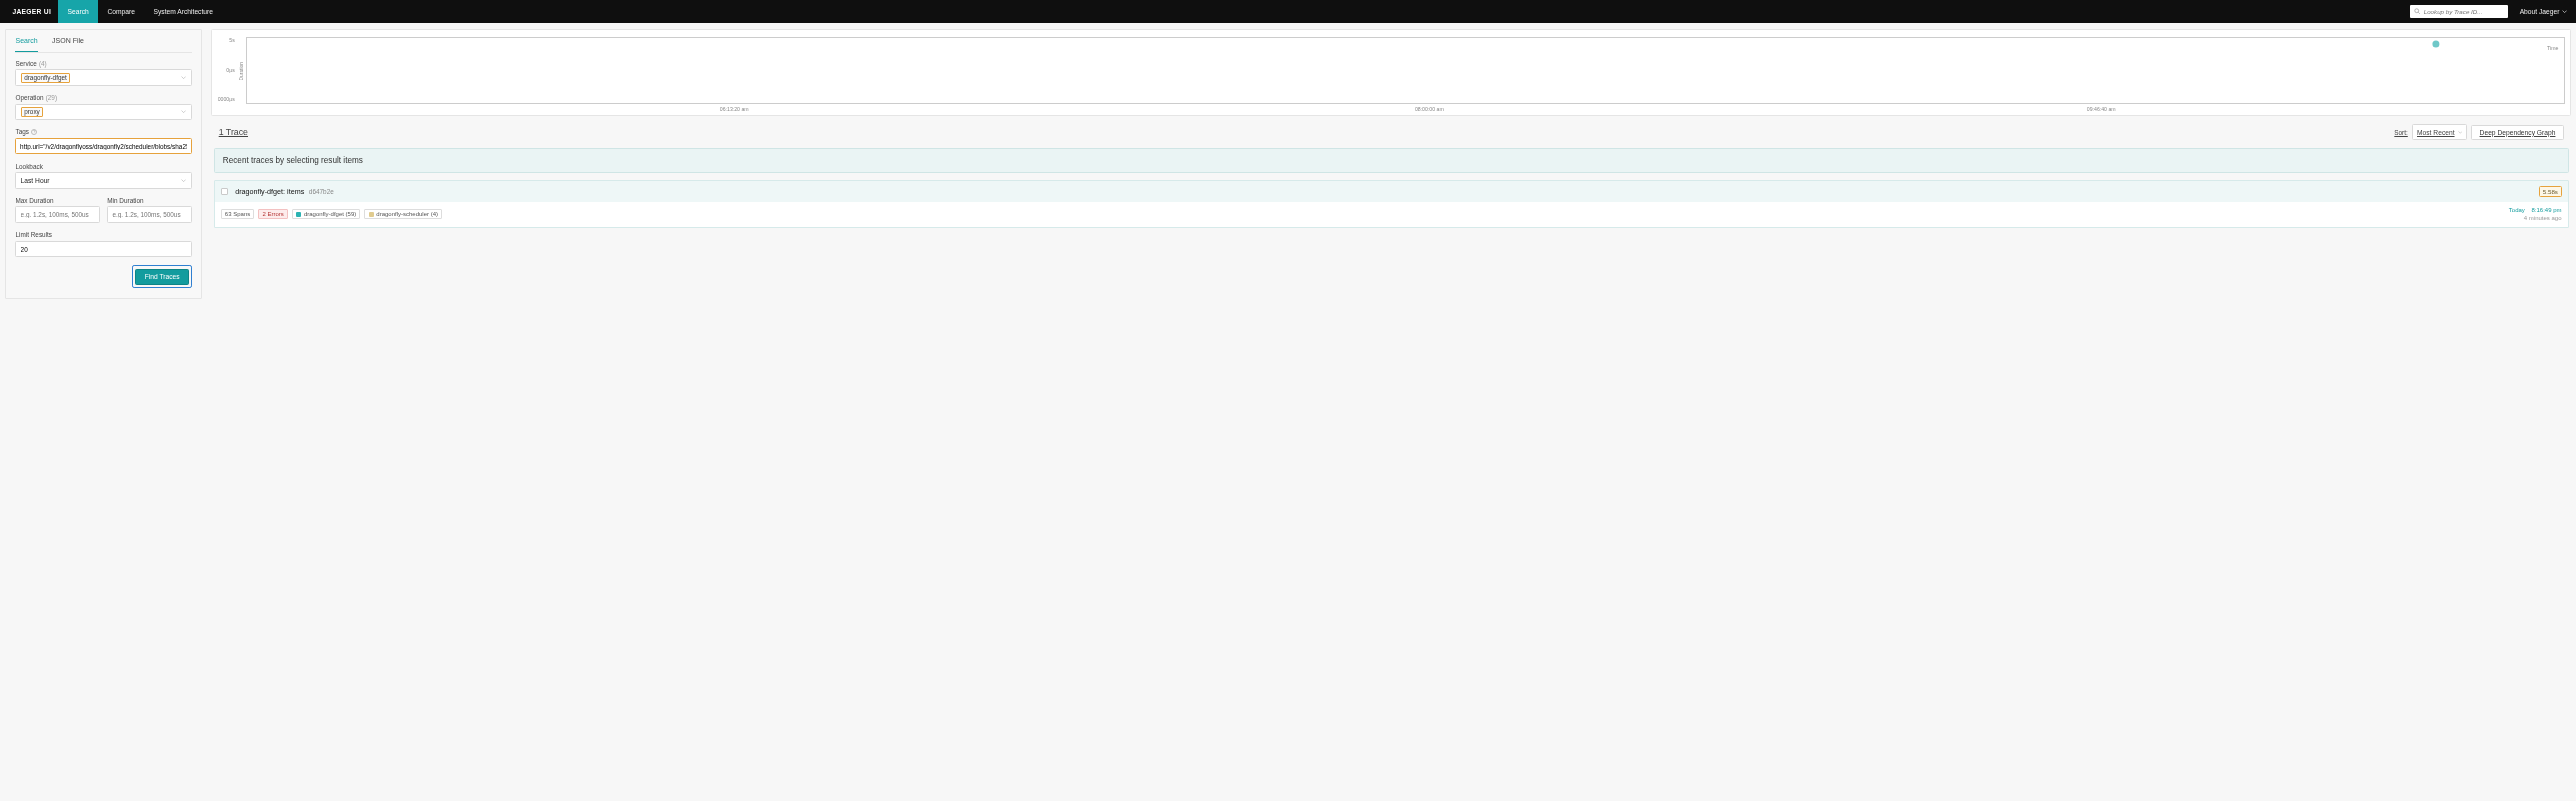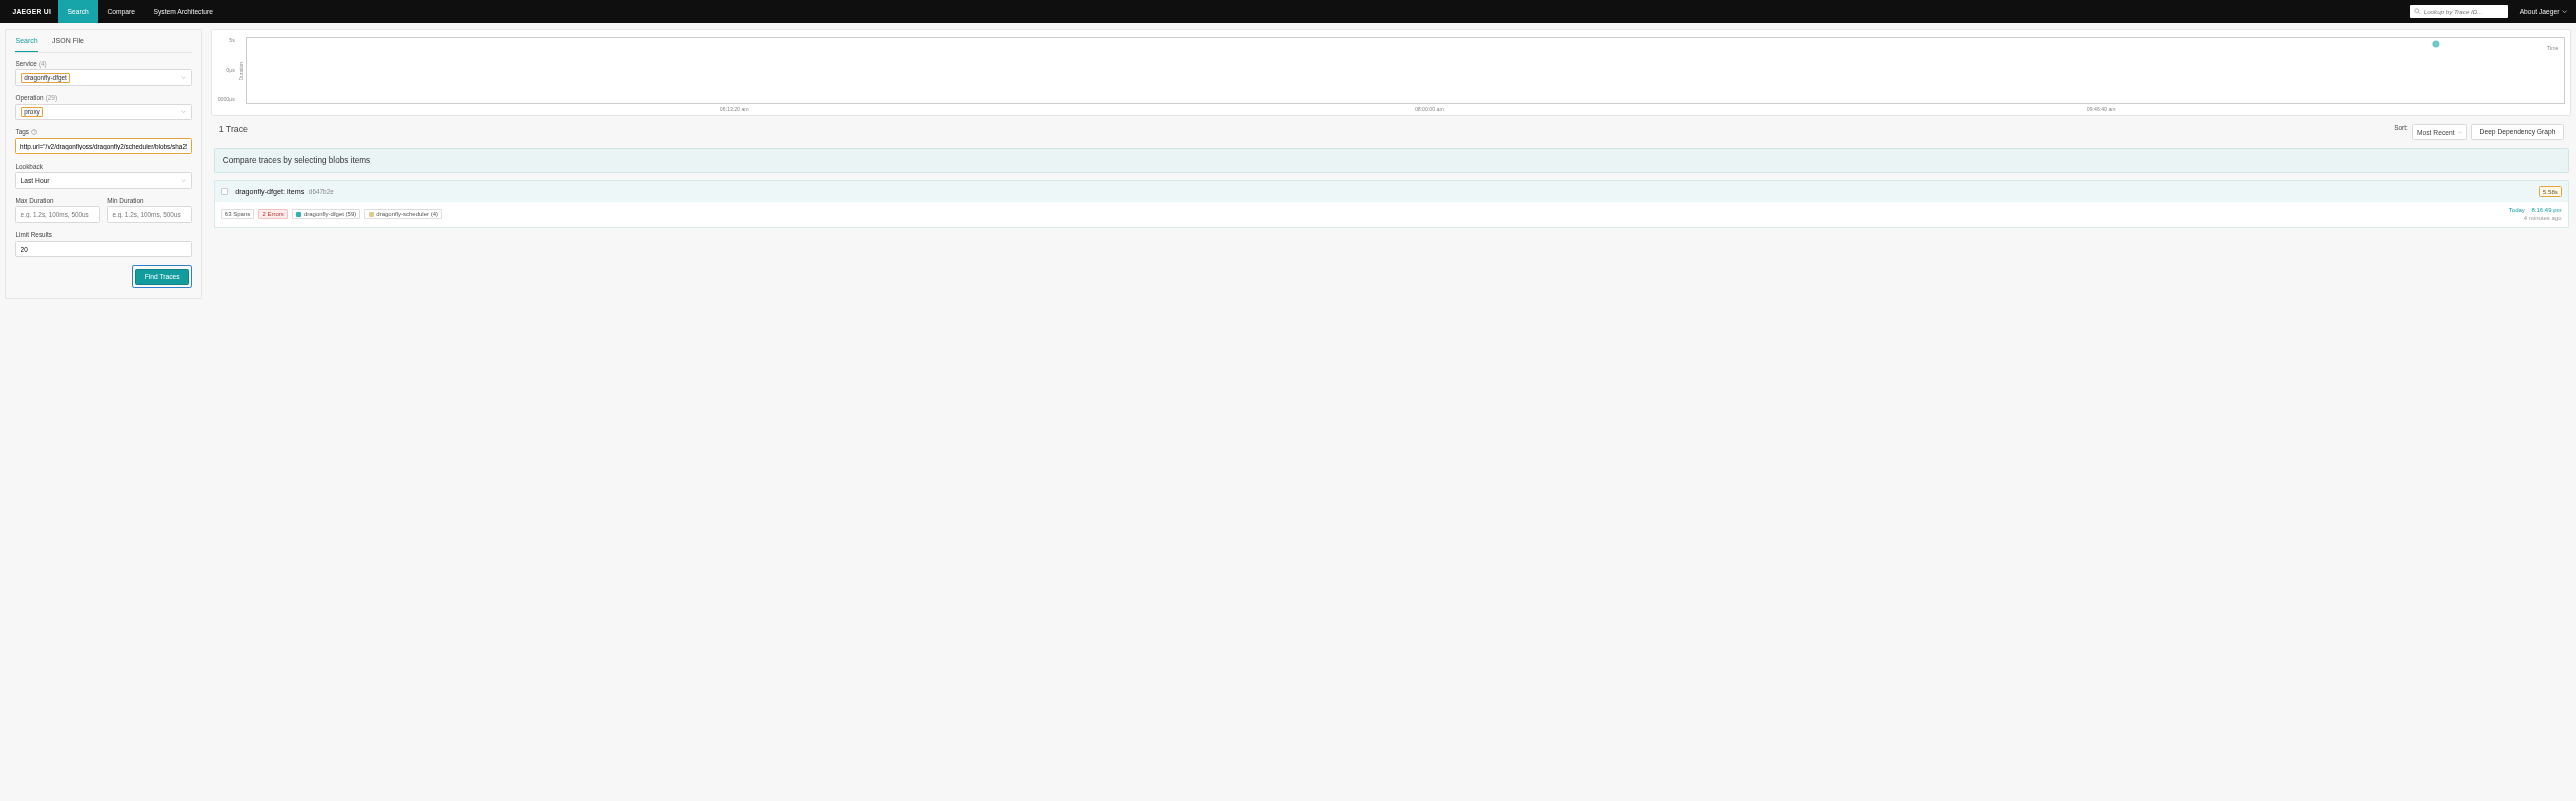--- a/index.html
+++ b/index.html
@@ -233,25 +233,26 @@
     margin-top: 1.5px;
     margin-left: 30px; 
     position: relative;
     height: 7.2px;
   }
   .xaxis span { position: absolute; transform: translateX(-50%); }
 
   
   .results-hdr {
     display: flex;
-    align-items: flex-start;
+    align-items: center;
     padding: 8.2px 7.2px;
     font-size: 8.8px;
     font-weight: 500;
     color: #444;
+    text-decoration: underline;
   }
   .results-hdr .flex { flex: 1; }
   .sort-lbl { font-size: 6.4px; font-weight: 400; color: #444; margin-right: 4.1px; }
   .sel-small {
     background: #fff;
     border: 0.5px solid #d9d9d9;
     border-radius: 1.5px;
     height: 15.5px;
     padding: 0 4.1px;
     display: flex;
@@ -483,21 +484,21 @@
       <span class="sort-lbl">Sort:</span>
       <div class="sel-small">
         <span>Most Recent</span>
         <svg width="4.6" height="4.6" viewBox="0 0 10 10">
             <path d="M1 3 L5 7 L9 3" fill="none" stroke="#bbb" stroke-width="1.4"></path>
           </svg>
       </div>
       <button class="btn-outline">Deep Dependency Graph</button>
     </div>
 
-    <div class="compare-banner">Compare traces by selecting blobs items</div>
+    <div class="compare-banner">Recent traces by selecting result items</div>
 
     <div class="trace-card">
       <div class="trace-top">
         <span class="chk"></span>
         <span class="trace-title">
           <span>dragonfly-dfget: items</span>
           <span class="id">d647b2e</span>
         </span>
         <div class="flex"></div>
         <span class="dur-badge">5.58s</span>

